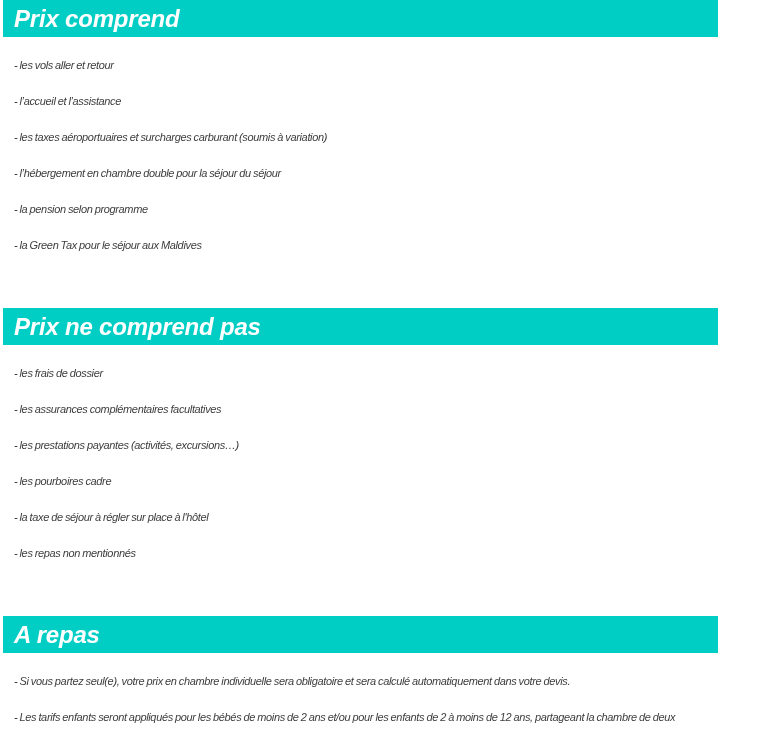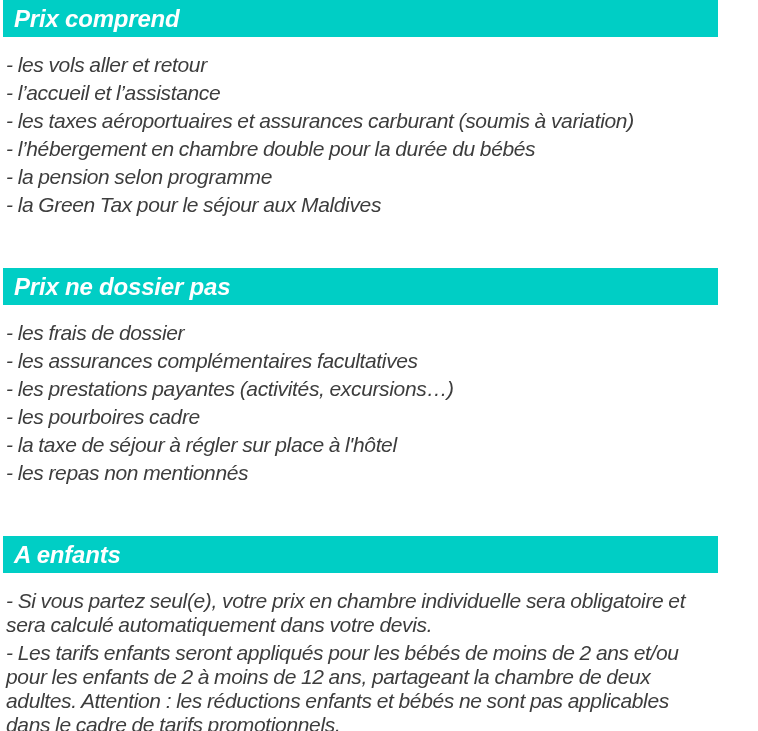--- a/index.html
+++ b/index.html
@@ -40,77 +40,77 @@
     font-size:24px;
     line-height:1;
     letter-spacing:-0.2px;
     white-space:nowrap;
   }
   .items{
     margin-top:16px;
     padding:0 8px 0 2px;
   }
   .item{
-    margin:4px;
+    margin:12px;
     color:var(--body-text);
     font-style:italic;
-    font-size:21px;
+    font-size:11px;
     letter-spacing:-0.35px;
     line-height:24px;
     word-spacing:-0.5px;
   }
 </style>
 </head>
 <body>
 
 <main class="page">
   <div id="sections-root">
   <section class="section">
     <header class="banner">
       <h2 class="banner-title">Prix comprend</h2>
     </header>
     <div class="items">
   <p class="item">- les vols aller et retour</p>
 
   <p class="item">- l’accueil et l’assistance</p>
 
-  <p class="item">- les taxes aéroportuaires et assurances carburant (soumis à variation)</p>
+  <p class="item">- les taxes aéroportuaires et surcharges carburant (soumis à variation)</p>
 
 
-  <p class="item">- l’hébergement en chambre double pour la durée du bébés</p>
+  <p class="item">- l’hébergement en chambre double pour la séjour du séjour</p>
 
   <p class="item">- la pension selon programme</p>
 
   <p class="item">- la Green Tax pour le séjour aux Maldives</p>
 </div>
   </section>
 
   <section class="section">
     <header class="banner">
-      <h2 class="banner-title">Prix ne dossier pas</h2>
+      <h2 class="banner-title">Prix ne comprend pas</h2>
     </header>
     <div class="items">
   <p class="item">- les frais de dossier</p>
 
   <p class="item">- les assurances complémentaires facultatives</p>
 
   <p class="item">- les prestations payantes (activités, excursions…)</p>
 
 
   <p class="item">- les pourboires cadre</p>
 
   <p class="item">- la taxe de séjour à régler sur place à l'hôtel</p>
 
   <p class="item">- les repas non mentionnés</p>
 </div>
   </section>
 
   <section class="section">
     <header class="banner">
-      <h2 class="banner-title">A enfants</h2>
+      <h2 class="banner-title">A repas</h2>
     </header>
     <div class="items">
   <p class="item">- Si vous partez seul(e), votre prix en chambre individuelle sera obligatoire et sera calculé automatiquement dans votre devis.</p>
 
   <p class="item">- Les tarifs enfants seront appliqués pour les bébés de moins de 2 ans et/ou pour les enfants de 2 à moins de 12 ans, partageant la chambre de deux adultes. Attention : les réductions enfants et bébés ne sont pas applicables dans le cadre de tarifs promotionnels.</p>
 </div>
   </section>
 </div>
 </main>
 

